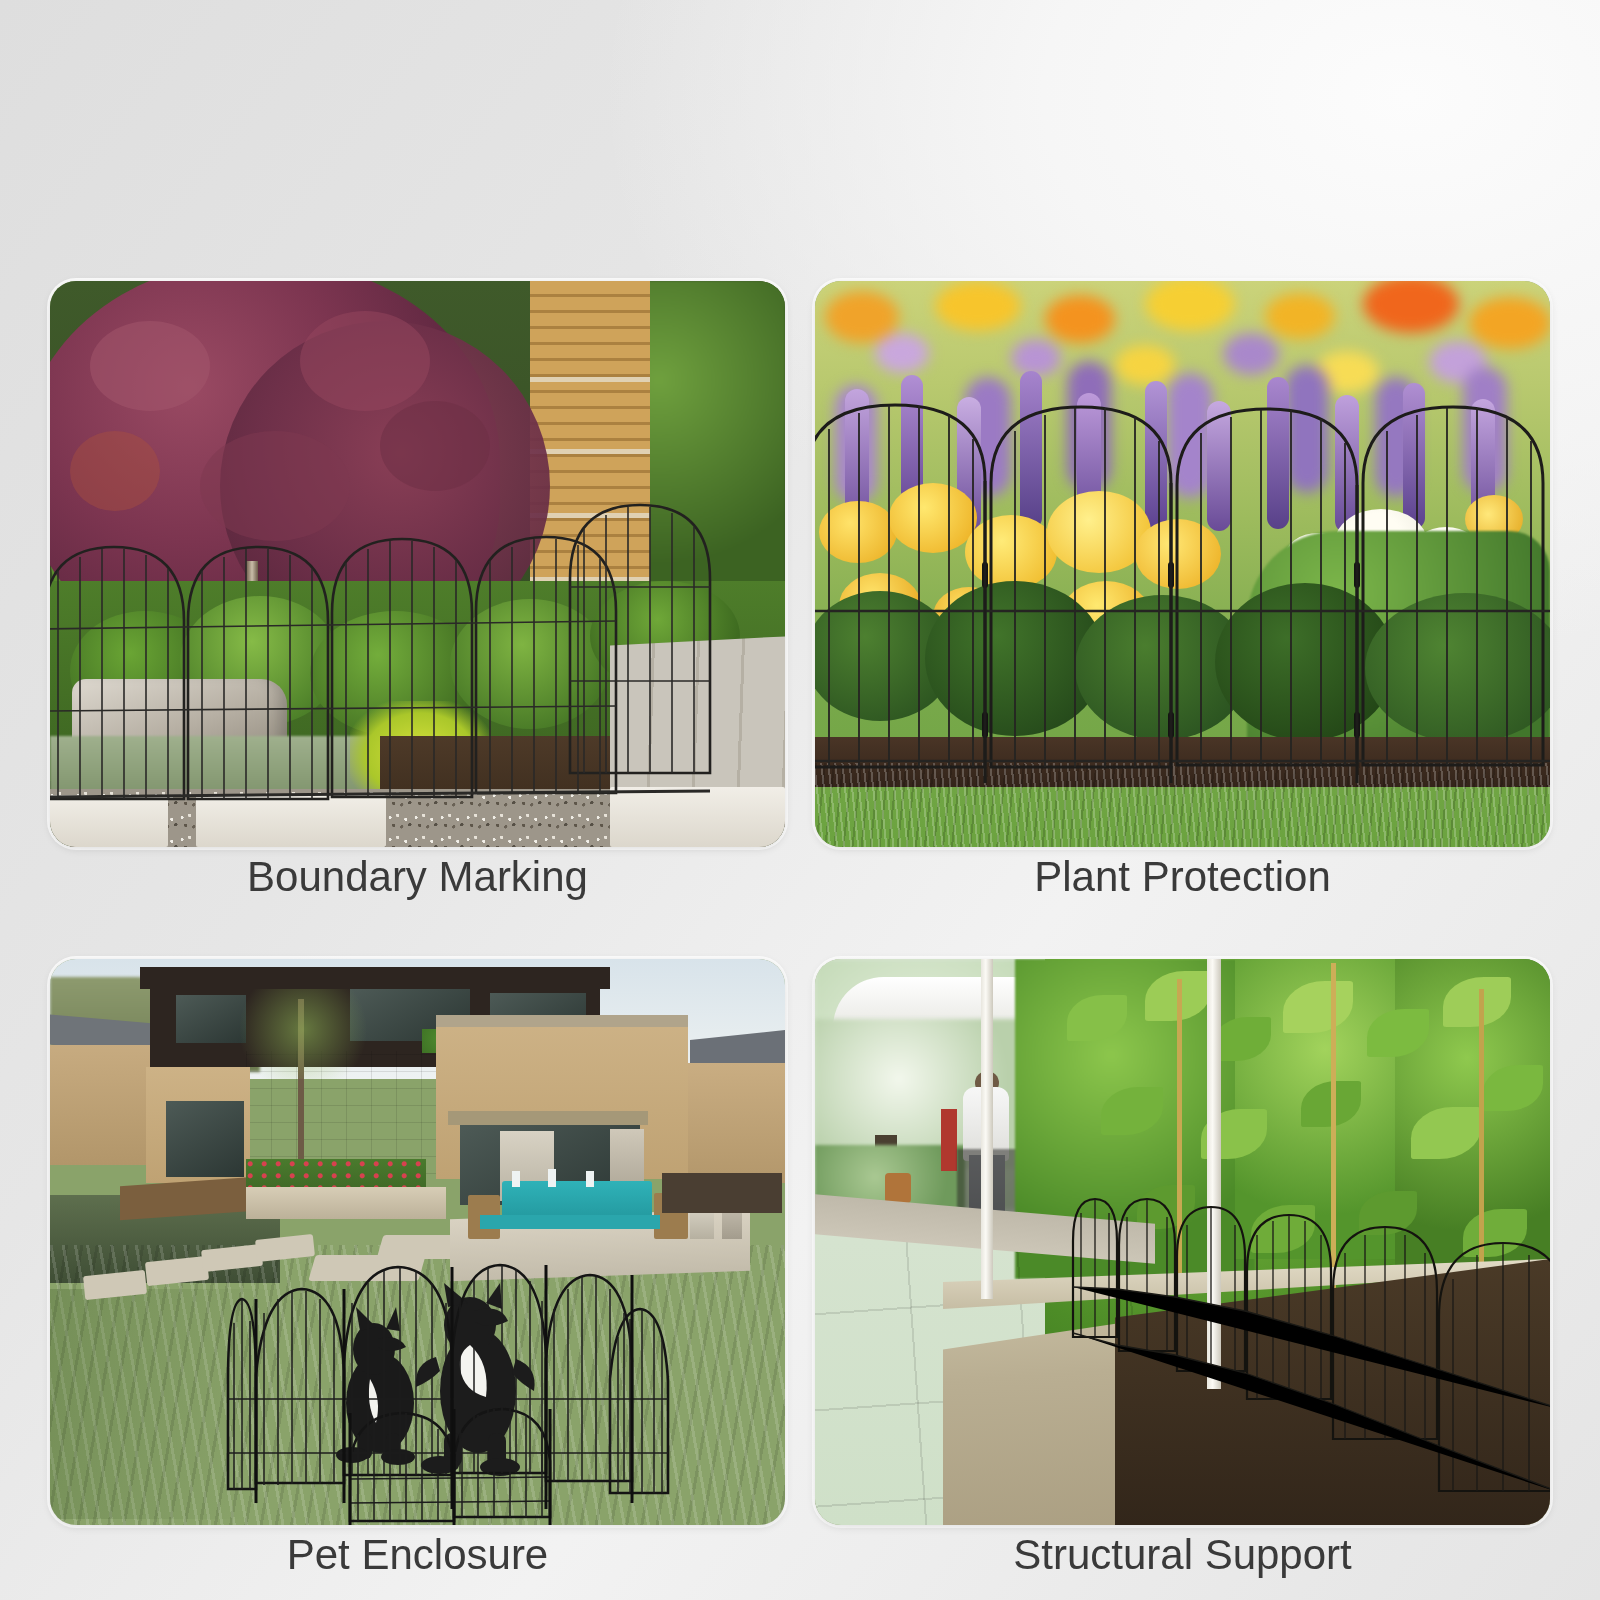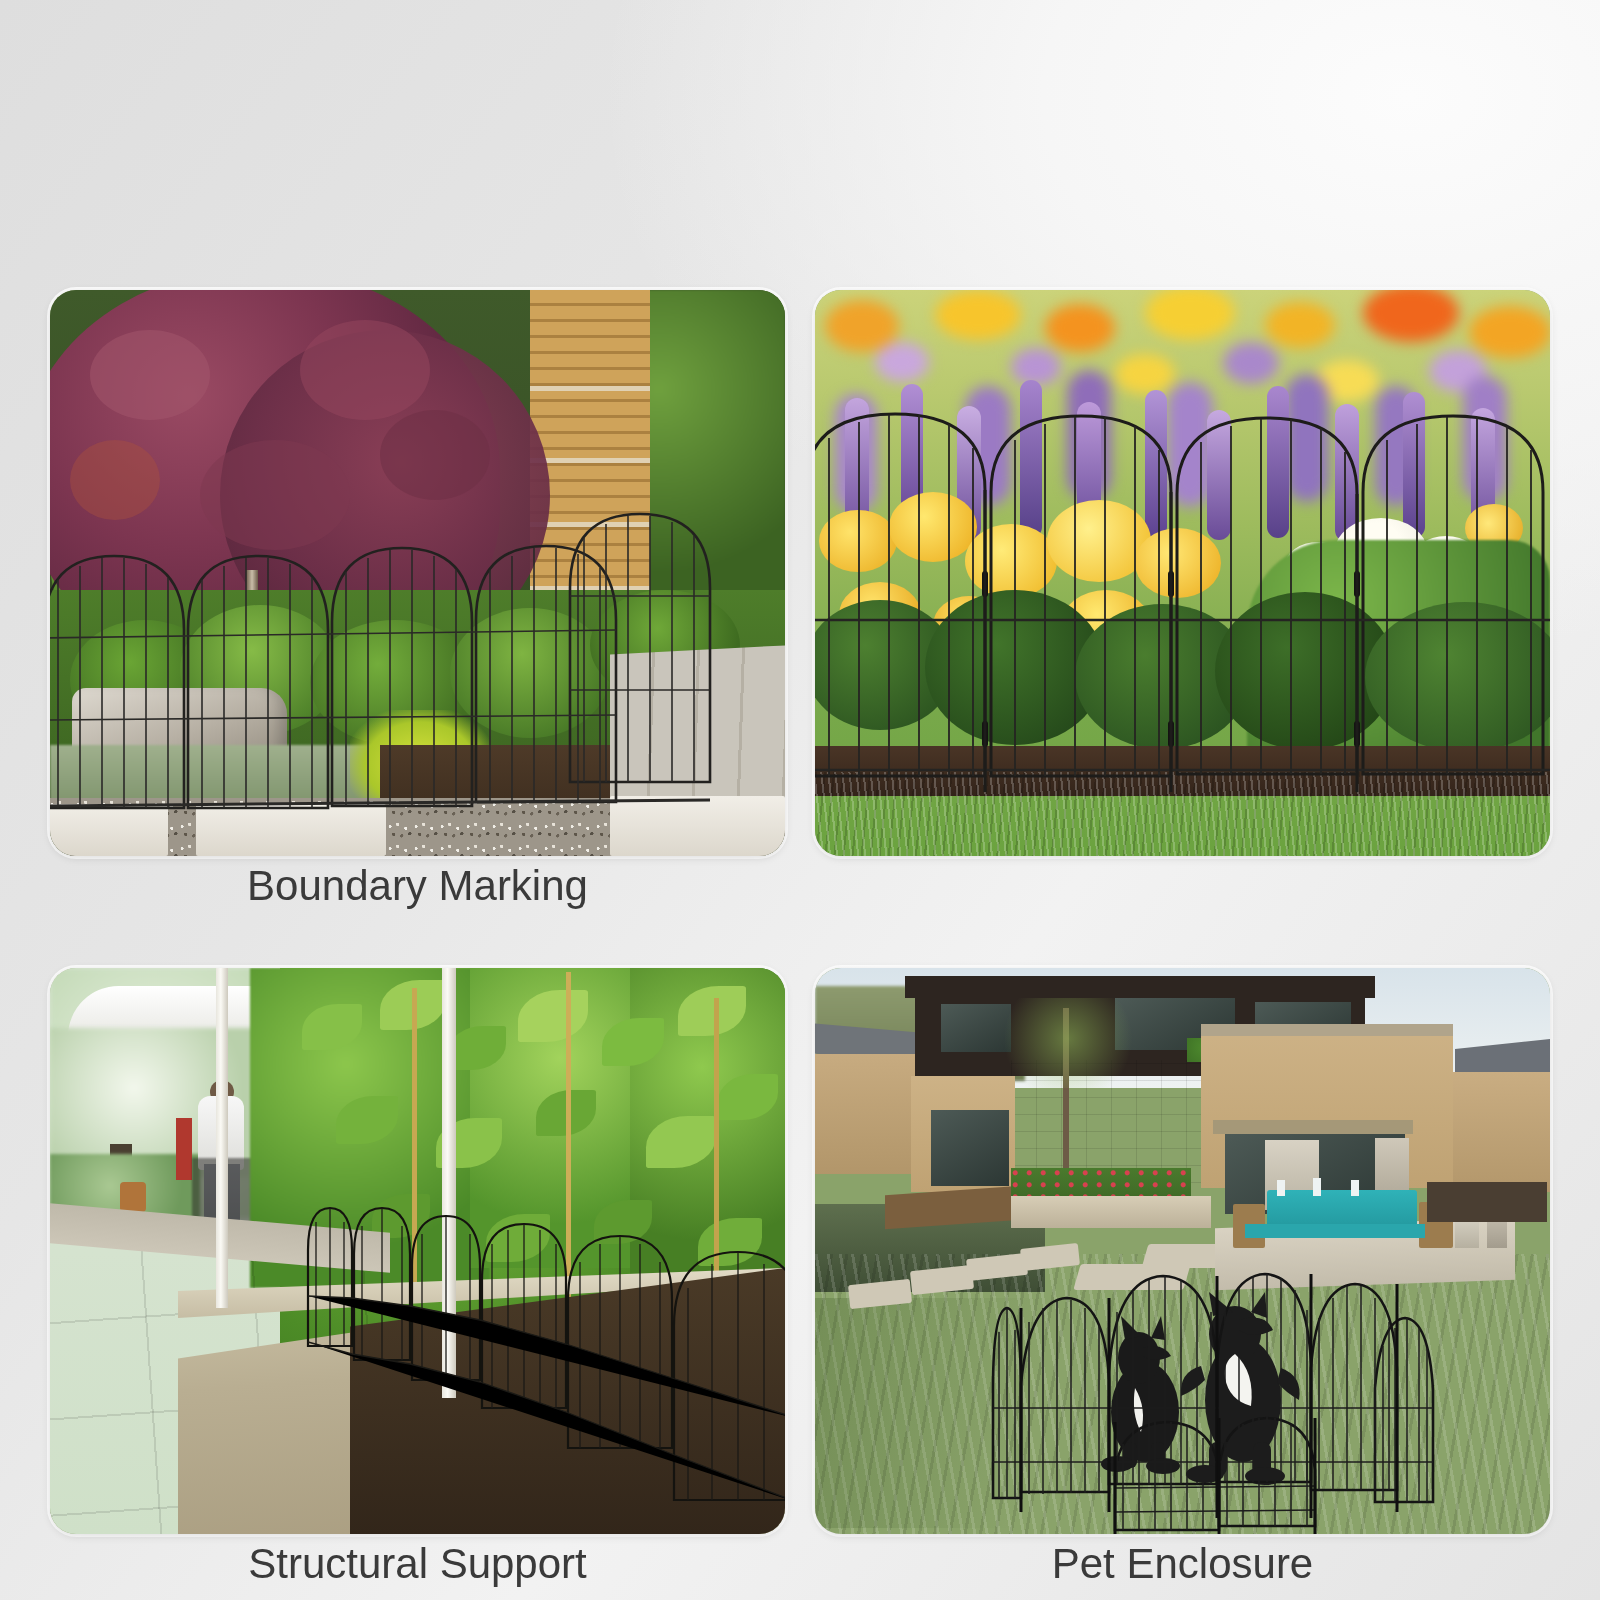--- a/index.html
+++ b/index.html
@@ -42,21 +42,21 @@
     font-size:62px;
     line-height:1;
     color:#3b3b3b;
     transform:scaleX(0.86);
     white-space:nowrap;
   }
 
   
   .grid {
     position:absolute;
-    left:50px; top:290px;
+    left:50px; top:281px;
     width:1500px; height:1290px;
     display:grid;
     grid-template-columns:735px 735px;
     grid-template-rows:612px 612px;
     column-gap:30px;
     row-gap:66px;
   }
 
   .cell { position:relative; }
 
@@ -418,113 +418,21 @@
               <line x1="542" y1="316" x2="542" y2="336"></line>
             </g>
             <g stroke="#1d1c1a" stroke-width="3">
               <line x1="170" y1="82" x2="170" y2="384"></line>
               <line x1="356" y1="84" x2="356" y2="384"></line>
               <line x1="542" y1="86" x2="542" y2="384"></line>
             </g>
           </svg>
         </div>
       </div>
-    </div>
-
-    <div class="cell">
-      <div class="photo">
-        <div class="scene">
-          <div class="layer p4-bg"></div>
-          <div class="layer p4-far"></div>
-          <div class="layer p4-umbrella"></div>
-          <div class="layer" style="left:0;top:60px;width:210px;height:150px;background:radial-gradient(circle at 40% 40%,#f2f7ec,#b9d0ab 70%);filter:blur(2px)"></div>
-          <div class="layer" style="left:60px;top:176px;width:22px;height:30px;background:#4a4031;filter:blur(.6px)"></div>
-          <div class="layer" style="left:0;top:186px;width:150px;height:80px;background:radial-gradient(circle at 40% 40%,#a9c892,#6f9a5c 70%);filter:blur(1.4px)"></div>
-          <div class="layer" style="left:70px;top:214px;width:26px;height:30px;background:#b0743a;border-radius:4px;filter:blur(.5px)"></div>
-
-          <div class="layer p4-person-head"></div>
-          <div class="layer p4-person-shirt"></div>
-          <div class="layer p4-person-legs"></div>
-          <div class="layer" style="left:126px;top:150px;width:16px;height:62px;background:#b0382e;filter:blur(.6px)"></div>
-          <div class="layer" style="left:142px;top:190px;width:82px;height:70px;background:#30302c;opacity:.55;filter:blur(.8px)"></div>
-
-          <div class="layer p4-leafy"></div>
-          <div class="layer" style="left:200px;top:0;width:240px;height:320px;background:radial-gradient(circle at 40% 30%,#8cc64c,#4b8a28 70%);filter:blur(.8px)"></div>
-          <div class="layer" style="left:420px;top:0;width:200px;height:300px;background:radial-gradient(circle at 45% 30%,#a2d35c,#54952c 70%)"></div>
-          <div class="layer" style="left:580px;top:0;width:160px;height:330px;background:radial-gradient(circle at 45% 30%,#8fc94e,#477f24 70%)"></div>
-          <div class="p4-leaf" style="left:252px;top:36px;width:60px;height:46px;background:#86c048"></div>
-          <div class="p4-leaf" style="left:330px;top:12px;width:66px;height:50px;background:#9ccc56"></div>
-          <div class="p4-leaf" style="left:398px;top:58px;width:58px;height:44px;background:#6fae38"></div>
-          <div class="p4-leaf" style="left:468px;top:22px;width:70px;height:52px;background:#a6d25d"></div>
-          <div class="p4-leaf" style="left:552px;top:50px;width:62px;height:48px;background:#7cbb40"></div>
-          <div class="p4-leaf" style="left:628px;top:18px;width:68px;height:50px;background:#9ecd58"></div>
-          <div class="p4-leaf" style="left:286px;top:128px;width:62px;height:48px;background:#74b23c"></div>
-          <div class="p4-leaf" style="left:386px;top:150px;width:66px;height:50px;background:#8ac24a"></div>
-          <div class="p4-leaf" style="left:486px;top:122px;width:60px;height:46px;background:#69a735"></div>
-          <div class="p4-leaf" style="left:596px;top:148px;width:70px;height:52px;background:#93c851"></div>
-          <div class="p4-leaf" style="left:668px;top:106px;width:60px;height:46px;background:#7ab83f"></div>
-          <div class="p4-leaf" style="left:322px;top:226px;width:58px;height:44px;background:#5d9a2f"></div>
-          <div class="p4-leaf" style="left:436px;top:246px;width:64px;height:48px;background:#6fac39"></div>
-          <div class="p4-leaf" style="left:544px;top:232px;width:58px;height:44px;background:#5d9a2f"></div>
-          <div class="p4-leaf" style="left:648px;top:250px;width:64px;height:48px;background:#70ad3a"></div>
-
-          <div class="layer" style="left:362px;top:20px;width:5px;height:300px;background:#c7a852"></div>
-          <div class="layer" style="left:516px;top:4px;width:5px;height:330px;background:#cdae58"></div>
-          <div class="layer" style="left:664px;top:30px;width:5px;height:300px;background:#c2a34d"></div>
-
-          <div class="layer p4-walk"></div>
-          <div class="layer" style="left:0;top:250px;width:340px;height:40px;background:linear-gradient(#bfb9aa,#ccc6b7);transform:skewY(5deg)"></div>
-          <div class="layer p4-wall"></div>
-          <div class="layer p4-walltop"></div>
-          <div class="layer p4-bedsoil"></div>
-
-          <div class="p4-pole" style="left:166px;top:0;height:340px"></div>
-          <div class="p4-pole" style="left:392px;top:0;height:430px;width:14px"></div>
-
-          <svg class="fence" style="left:140px;top:196px" width="595" height="370" viewBox="0 0 595 370">
-            <g stroke="#14130f" fill="none" stroke-width="2.2">
-              <path d="M118 86 Q118 44 140 44 Q162 44 162 86 L162 182 L118 182 Z"></path>
-              <path d="M164 90 Q164 44 192 44 Q220 44 220 90 L220 196 L164 196 Z"></path>
-              <path d="M222 102 Q222 52 256 52 Q290 52 290 102 L290 216 L222 216 Z"></path>
-              <path d="M292 116 Q292 60 334 60 Q376 60 376 116 L376 244 L292 244 Z"></path>
-              <path d="M378 136 Q378 72 430 72 Q482 72 482 136 L482 284 L378 284 Z"></path>
-              <path d="M484 162 Q484 88 548 88 Q612 88 612 162 L612 336 L484 336 Z"></path>
-            </g>
-            <g stroke="#1b1a16" stroke-width="1.3">
-              <line x1="126" y1="58" x2="126" y2="182"></line>
-                <line x1="140" y1="44" x2="140" y2="182"></line>
-              <line x1="154" y1="58" x2="154" y2="182"></line>
-              <line x1="172" y1="62" x2="172" y2="196"></line>
-                <line x1="192" y1="44" x2="192" y2="196"></line>
-              <line x1="212" y1="62" x2="212" y2="196"></line>
-              <line x1="232" y1="70" x2="232" y2="216"></line>
-                <line x1="256" y1="52" x2="256" y2="216"></line>
-              <line x1="280" y1="70" x2="280" y2="216"></line>
-              <line x1="302" y1="80" x2="302" y2="244"></line>
-                <line x1="318" y1="66" x2="318" y2="244"></line>
-              <line x1="334" y1="60" x2="334" y2="244"></line>
-                <line x1="350" y1="66" x2="350" y2="244"></line>
-              <line x1="366" y1="80" x2="366" y2="244"></line>
-              <line x1="390" y1="98" x2="390" y2="284"></line>
-                <line x1="410" y1="80" x2="410" y2="284"></line>
-              <line x1="430" y1="72" x2="430" y2="284"></line>
-                <line x1="450" y1="80" x2="450" y2="284"></line>
-              <line x1="470" y1="98" x2="470" y2="284"></line>
-              <line x1="498" y1="124" x2="498" y2="336"></line>
-                <line x1="522" y1="100" x2="522" y2="336"></line>
-              <line x1="548" y1="88" x2="548" y2="336"></line>
-                <line x1="574" y1="100" x2="574" y2="336"></line>
-              <line x1="598" y1="124" x2="598" y2="336"></line>
-              <path d="M118 132 L162 134 L220 142 L290 156 L376 180 L482 214 L612 256"></path>
-              <path d="M118 178 L162 190 L220 200 L290 218 L376 248 L482 290 L612 340"></path>
-            </g>
-          </svg>
-        </div>
-      </div>
-      <div class="caption">Structural Support</div>
+      <div class="caption">Plant Protection</div>
     </div>
 
     <div class="cell">
       <div class="photo">
         <div class="scene">
           <div class="layer p3-sky"></div>
           <div class="layer p3-hill"></div>
 
           <div class="layer" style="left:0;top:62px;width:150px;height:30px;background:#6f7479;transform:skewY(5deg)"></div>
           <div class="layer" style="left:0;top:86px;width:160px;height:120px;background:linear-gradient(#c7ab80,#b2966a)"></div>
@@ -680,14 +588,107 @@
               <line x1="300" y1="210" x2="300" y2="322"></line>
               <line x1="404" y1="206" x2="404" y2="322"></line>
               <line x1="500" y1="206" x2="500" y2="322"></line>
             </g>
           </svg>
         </div>
       </div>
       <div class="caption">Pet Enclosure</div>
     </div>
 
+    <div class="cell">
+      <div class="photo">
+        <div class="scene">
+          <div class="layer p4-bg"></div>
+          <div class="layer p4-far"></div>
+          <div class="layer p4-umbrella"></div>
+          <div class="layer" style="left:0;top:60px;width:210px;height:150px;background:radial-gradient(circle at 40% 40%,#f2f7ec,#b9d0ab 70%);filter:blur(2px)"></div>
+          <div class="layer" style="left:60px;top:176px;width:22px;height:30px;background:#4a4031;filter:blur(.6px)"></div>
+          <div class="layer" style="left:0;top:186px;width:150px;height:80px;background:radial-gradient(circle at 40% 40%,#a9c892,#6f9a5c 70%);filter:blur(1.4px)"></div>
+          <div class="layer" style="left:70px;top:214px;width:26px;height:30px;background:#b0743a;border-radius:4px;filter:blur(.5px)"></div>
+
+          <div class="layer p4-person-head"></div>
+          <div class="layer p4-person-shirt"></div>
+          <div class="layer p4-person-legs"></div>
+          <div class="layer" style="left:126px;top:150px;width:16px;height:62px;background:#b0382e;filter:blur(.6px)"></div>
+          <div class="layer" style="left:142px;top:190px;width:82px;height:70px;background:#30302c;opacity:.55;filter:blur(.8px)"></div>
+
+          <div class="layer p4-leafy"></div>
+          <div class="layer" style="left:200px;top:0;width:240px;height:320px;background:radial-gradient(circle at 40% 30%,#8cc64c,#4b8a28 70%);filter:blur(.8px)"></div>
+          <div class="layer" style="left:420px;top:0;width:200px;height:300px;background:radial-gradient(circle at 45% 30%,#a2d35c,#54952c 70%)"></div>
+          <div class="layer" style="left:580px;top:0;width:160px;height:330px;background:radial-gradient(circle at 45% 30%,#8fc94e,#477f24 70%)"></div>
+          <div class="p4-leaf" style="left:252px;top:36px;width:60px;height:46px;background:#86c048"></div>
+          <div class="p4-leaf" style="left:330px;top:12px;width:66px;height:50px;background:#9ccc56"></div>
+          <div class="p4-leaf" style="left:398px;top:58px;width:58px;height:44px;background:#6fae38"></div>
+          <div class="p4-leaf" style="left:468px;top:22px;width:70px;height:52px;background:#a6d25d"></div>
+          <div class="p4-leaf" style="left:552px;top:50px;width:62px;height:48px;background:#7cbb40"></div>
+          <div class="p4-leaf" style="left:628px;top:18px;width:68px;height:50px;background:#9ecd58"></div>
+          <div class="p4-leaf" style="left:286px;top:128px;width:62px;height:48px;background:#74b23c"></div>
+          <div class="p4-leaf" style="left:386px;top:150px;width:66px;height:50px;background:#8ac24a"></div>
+          <div class="p4-leaf" style="left:486px;top:122px;width:60px;height:46px;background:#69a735"></div>
+          <div class="p4-leaf" style="left:596px;top:148px;width:70px;height:52px;background:#93c851"></div>
+          <div class="p4-leaf" style="left:668px;top:106px;width:60px;height:46px;background:#7ab83f"></div>
+          <div class="p4-leaf" style="left:322px;top:226px;width:58px;height:44px;background:#5d9a2f"></div>
+          <div class="p4-leaf" style="left:436px;top:246px;width:64px;height:48px;background:#6fac39"></div>
+          <div class="p4-leaf" style="left:544px;top:232px;width:58px;height:44px;background:#5d9a2f"></div>
+          <div class="p4-leaf" style="left:648px;top:250px;width:64px;height:48px;background:#70ad3a"></div>
+
+          <div class="layer" style="left:362px;top:20px;width:5px;height:300px;background:#c7a852"></div>
+          <div class="layer" style="left:516px;top:4px;width:5px;height:330px;background:#cdae58"></div>
+          <div class="layer" style="left:664px;top:30px;width:5px;height:300px;background:#c2a34d"></div>
+
+          <div class="layer p4-walk"></div>
+          <div class="layer" style="left:0;top:250px;width:340px;height:40px;background:linear-gradient(#bfb9aa,#ccc6b7);transform:skewY(5deg)"></div>
+          <div class="layer p4-wall"></div>
+          <div class="layer p4-walltop"></div>
+          <div class="layer p4-bedsoil"></div>
+
+          <div class="p4-pole" style="left:166px;top:0;height:340px"></div>
+          <div class="p4-pole" style="left:392px;top:0;height:430px;width:14px"></div>
+
+          <svg class="fence" style="left:140px;top:196px" width="595" height="370" viewBox="0 0 595 370">
+            <g stroke="#14130f" fill="none" stroke-width="2.2">
+              <path d="M118 86 Q118 44 140 44 Q162 44 162 86 L162 182 L118 182 Z"></path>
+              <path d="M164 90 Q164 44 192 44 Q220 44 220 90 L220 196 L164 196 Z"></path>
+              <path d="M222 102 Q222 52 256 52 Q290 52 290 102 L290 216 L222 216 Z"></path>
+              <path d="M292 116 Q292 60 334 60 Q376 60 376 116 L376 244 L292 244 Z"></path>
+              <path d="M378 136 Q378 72 430 72 Q482 72 482 136 L482 284 L378 284 Z"></path>
+              <path d="M484 162 Q484 88 548 88 Q612 88 612 162 L612 336 L484 336 Z"></path>
+            </g>
+            <g stroke="#1b1a16" stroke-width="1.3">
+              <line x1="126" y1="58" x2="126" y2="182"></line>
+                <line x1="140" y1="44" x2="140" y2="182"></line>
+              <line x1="154" y1="58" x2="154" y2="182"></line>
+              <line x1="172" y1="62" x2="172" y2="196"></line>
+                <line x1="192" y1="44" x2="192" y2="196"></line>
+              <line x1="212" y1="62" x2="212" y2="196"></line>
+              <line x1="232" y1="70" x2="232" y2="216"></line>
+                <line x1="256" y1="52" x2="256" y2="216"></line>
+              <line x1="280" y1="70" x2="280" y2="216"></line>
+              <line x1="302" y1="80" x2="302" y2="244"></line>
+                <line x1="318" y1="66" x2="318" y2="244"></line>
+              <line x1="334" y1="60" x2="334" y2="244"></line>
+                <line x1="350" y1="66" x2="350" y2="244"></line>
+              <line x1="366" y1="80" x2="366" y2="244"></line>
+              <line x1="390" y1="98" x2="390" y2="284"></line>
+                <line x1="410" y1="80" x2="410" y2="284"></line>
+              <line x1="430" y1="72" x2="430" y2="284"></line>
+                <line x1="450" y1="80" x2="450" y2="284"></line>
+              <line x1="470" y1="98" x2="470" y2="284"></line>
+              <line x1="498" y1="124" x2="498" y2="336"></line>
+                <line x1="522" y1="100" x2="522" y2="336"></line>
+              <line x1="548" y1="88" x2="548" y2="336"></line>
+                <line x1="574" y1="100" x2="574" y2="336"></line>
+              <line x1="598" y1="124" x2="598" y2="336"></line>
+              <path d="M118 132 L162 134 L220 142 L290 156 L376 180 L482 214 L612 256"></path>
+              <path d="M118 178 L162 190 L220 200 L290 218 L376 248 L482 290 L612 340"></path>
+            </g>
+          </svg>
+        </div>
+      </div>
+      <div class="caption">Structural Support</div>
+    </div>
+
   </div>
 </div>
 
 </body></html>

